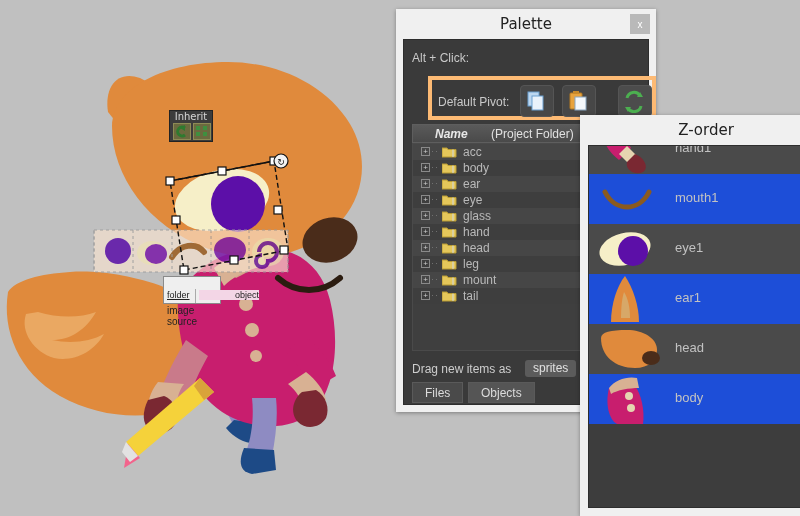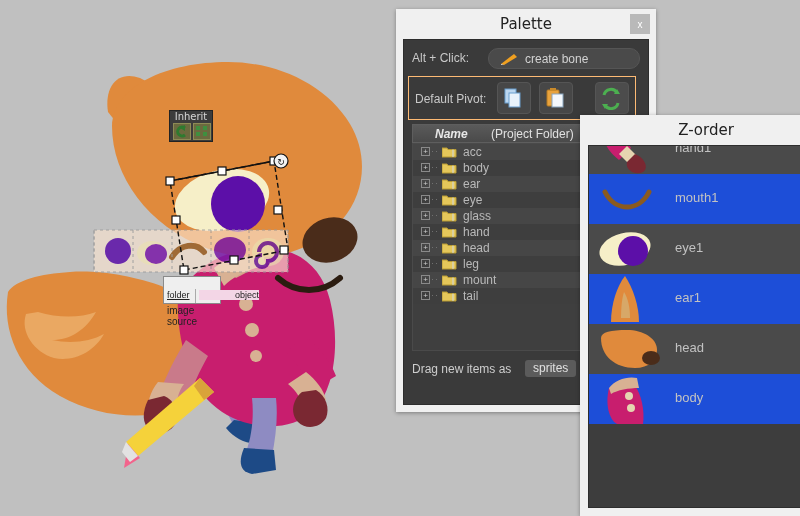--- a/index.html
+++ b/index.html
@@ -35,22 +35,22 @@
   }
   .row-altclick{position:absolute;left:8px;top:8px;width:228px;height:22px;}
   .altclick-label{position:absolute;left:0;top:3px;font-size:12px;color:#c9c9c9;}
   .bone-field{
     position:absolute;left:76px;top:0;width:152px;height:21px;background:#4a4a4a;
     border-radius:10px;border:1px solid #555;box-sizing:border-box;
   }
   .bone-field .txt{position:absolute;left:36px;top:3px;font-size:12px;color:#d3d3d3;}
 
   .pivot-group{
-    position:absolute;left:4px;top:36px;width:228px;height:44px;
-    border:1px solid #fdba74;box-sizing:border-box;padding-left:40px;
+    position:absolute;left:24px;top:36px;width:228px;height:44px;
+    border:4px solid #fdba74;box-sizing:border-box;padding-left:40px;
   }
   .pivot-label{position:absolute;left:6px;top:15px;font-size:12px;color:#c9c9c9;}
   .pbtn{
     position:absolute;top:5px;width:34px;height:32px;background:#474747;
     border:1px solid #555;border-radius:4px;box-sizing:border-box;cursor:pointer;
   }
   #pbtn1{left:88px;} #pbtn2{left:130px;} #pbtn3{left:186px;background:#4c4c4c;}
 
   .tree-header{
     position:absolute;left:8px;top:84px;width:228px;height:19px;
@@ -282,27 +282,20 @@
 <div class="window" id="palette">
   <div class="titlebar">
     <div class="ttl">Palette</div>
     <button class="closebtn">x</button>
   </div>
 
   <div class="body">
 
     <div class="row-altclick">
       <span class="altclick-label">Alt + Click:</span>
-      <div class="bone-field">
-        <svg style="position:absolute;left:10px;top:4px" width="20" height="13" viewBox="0 0 20 13">
-          <path d="M2 11 L15 1 L18 4 L5 12 Z" fill="#f0a020"></path>
-          <path d="M2 11 L5 12 L2 12 Z" fill="#ddd"></path>
-        </svg>
-        <span class="txt">create bone</span>
-      </div>
     </div>
 
     <div class="pivot-group">
       <span class="pivot-label">Default Pivot:</span>
 
       <div class="pbtn" id="pbtn1">
         <svg width="24" height="24" viewBox="0 0 24 24" style="margin:3px">
           <rect x="4" y="3" width="11" height="14" fill="#bcd7f0" stroke="#6a9fd0"></rect>
           <rect x="8" y="7" width="11" height="14" fill="#e9f2fb" stroke="#6a9fd0"></rect>
         </svg>
@@ -443,20 +436,24 @@
           </span>
         <span class="nm">tail</span>
       </div>
     </div>
 
     <div class="drag-line">
       <span class="t">Drag new items as</span>
       <span class="chip">sprites</span>
     </div>
 
+    <div class="tabbar">
+      <div class="tab" id="tab-files">Files</div>
+      <div class="tab" id="tab-objects">Objects</div>
+    </div>
   </div>
 </div>
 
 <div class="window" id="zorder">
   <div class="titlebar">
     <div class="ttl">Z-order</div>
     <button class="closebtn">x</button>
   </div>
 
   <div class="body">

